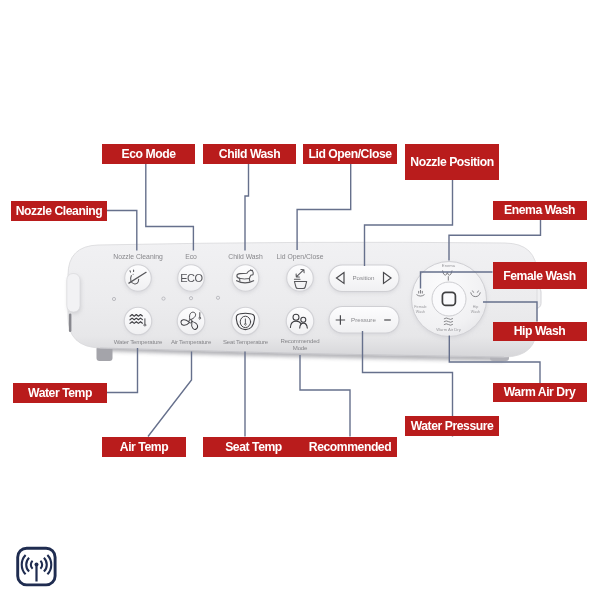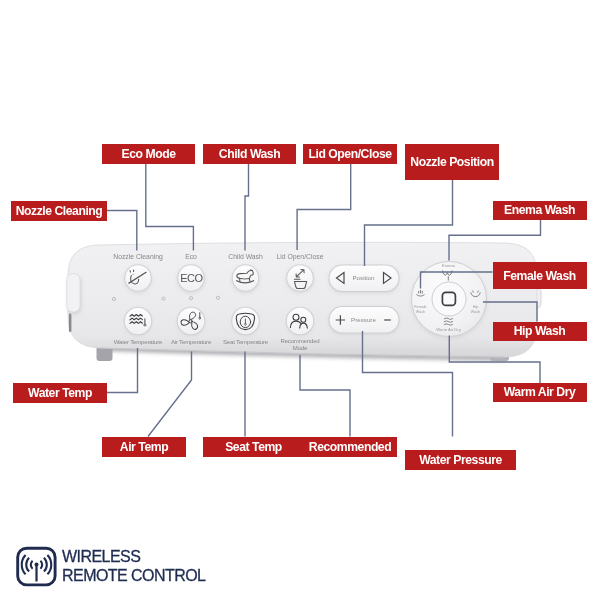--- a/index.html
+++ b/index.html
@@ -203,30 +203,29 @@
 <div class="box" style="left:13px;top:382.5px;width:94px;height:20px;">Water Temp</div>
 
 <div class="box" style="left:492.5px;top:200.5px;width:94px;height:19.5px;">Enema Wash</div>
 <div class="box" style="left:492.5px;top:262px;width:94px;height:27px;">Female Wash</div>
 <div class="box" style="left:492.5px;top:321.5px;width:94px;height:19.5px;">Hip Wash</div>
 <div class="box" style="left:492.5px;top:382.5px;width:94px;height:19.5px;">Warm Air Dry</div>
 
 <div class="box" style="left:102px;top:436.5px;width:84px;height:20px;">Air Temp</div>
 <div class="box" style="left:203px;top:436.5px;width:101px;height:20px;">Seat Temp</div>
 <div class="box" style="left:303px;top:436.5px;width:94px;height:20px;">Recommended</div>
-<div class="box" style="left:405px;top:450px;width:111px;height:20px;">Water Pressure</div>
+<div class="box" style="left:405px;top:416px;width:94px;height:20px;">Water Pressure</div>
 
 <svg width="46" height="46" style="left:15px;top:545px;" viewBox="0 0 46 46">
   <rect x="2.7" y="3.2" width="37.4" height="36.7" rx="9" fill="none" stroke="#1f2c50" stroke-width="2.9"></rect>
   <circle cx="21.5" cy="19.6" r="2" fill="#1f2c50"></circle>
   <rect x="20.4" y="20.2" width="2.2" height="16.3" fill="#1f2c50"></rect>
   <g fill="none" stroke="#1f2c50" stroke-width="2.1">
     <path d="M 17.6,15.7 a 5.4,5.4 0 0 0 0,8"></path>
     <path d="M 14.1,12.8 a 9.6,9.6 0 0 0 0,13.7"></path>
     <path d="M 10.6,10 a 14,14 0 0 0 0,19.3"></path>
     <path d="M 25.4,15.7 a 5.4,5.4 0 0 1 0,8"></path>
     <path d="M 28.9,12.8 a 9.6,9.6 0 0 1 0,13.7"></path>
     <path d="M 32.4,10 a 14,14 0 0 1 0,19.3"></path>
   </g>
 </svg>
-<div class="wrc">WIRELESS<br>REMOTE CONTROL</div>
 
 </div>
 
 </body></html>

